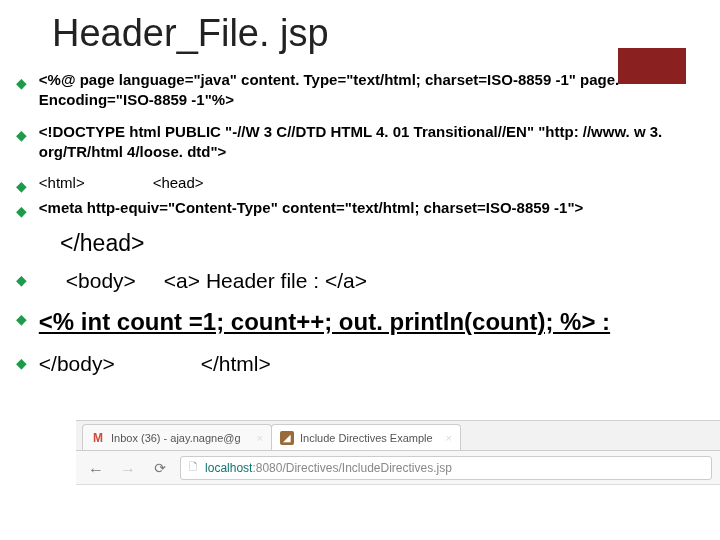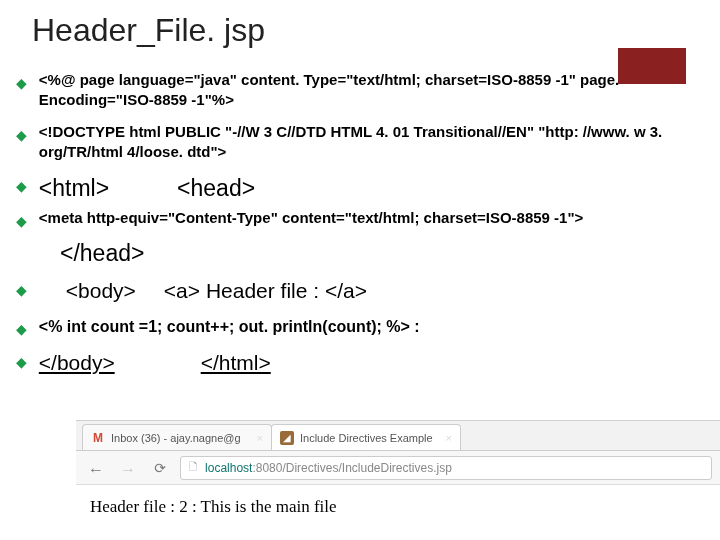--- a/index.html
+++ b/index.html
@@ -16,22 +16,22 @@
     top: 48px;
     right: 34px;
     width: 68px;
     height: 36px;
     background: #8b2020;
     z-index: 0;
   }
   .title {
     position: absolute;
     top: 12px;
-    left: 32px;
-    font-size: 32px;
+    left: 52px;
+    font-size: 38px;
     font-weight: 400;
     color: #222;
     z-index: 2;
   }
   .bullets {
     position: absolute;
     top: 70px;
     left: 16px;
     right: 18px;
     z-index: 2;
@@ -49,28 +49,28 @@
     margin-top: 5px;
     flex: 0 0 auto;
   }
   .bullet .content {
     flex: 1;
     line-height: 1.35;
   }
   .b1 .content { font-size: 15px; font-weight: 700; }
   .b2 .content { font-size: 15px; font-weight: 700; }
   .b3 { margin-bottom: 4px; }
-  .b3 .content { font-size: 23px; }
+  .b3 .content { font-size: 15px; }
   .b3 .content .gap { display: inline-block; width: 68px; }
   .b4 .content { font-size: 15px; font-weight: 700; }
   .b5-indent { font-size: 23px; margin-left: 44px; margin-bottom: 10px; }
   .b6 .content { font-size: 21px; margin-left: 27px; }
   .b6 .content .gap { display: inline-block; width: 28px; }
-  .b7 .content { font-size: 16px; font-weight: 700; }
-  .b8 .content { font-size: 21px; text-decoration: underline; }
+  .b7 .content { font-size: 24px; font-weight: 700; text-decoration: underline; }
+  .b8 .content { font-size: 21px; }
   .b8 .content .gap { display: inline-block; width: 86px; }
 
   .browser {
     position: absolute;
     left: 76px;
     right: 0;
     bottom: 0;
     height: 120px;
     background: #fff;
     border-top: 1px solid #d0d0d0;
@@ -213,16 +213,13 @@
   </div>
   <div class="urlbar">
     <div class="navbtn">←</div>
     <div class="navbtn disabled">→</div>
     <div class="navbtn reload">⟳</div>
     <div class="addr">
       <span class="file-ic">🗋</span>
       <span><span class="host">localhost</span><span>:8080/Directives/IncludeDirectives.jsp</span></span>
     </div>
   </div>
-  <div class="content-area">
-    <span>Header file : 2 : This is the main file</span>
-  </div>
 </div>
 
 </body></html>

